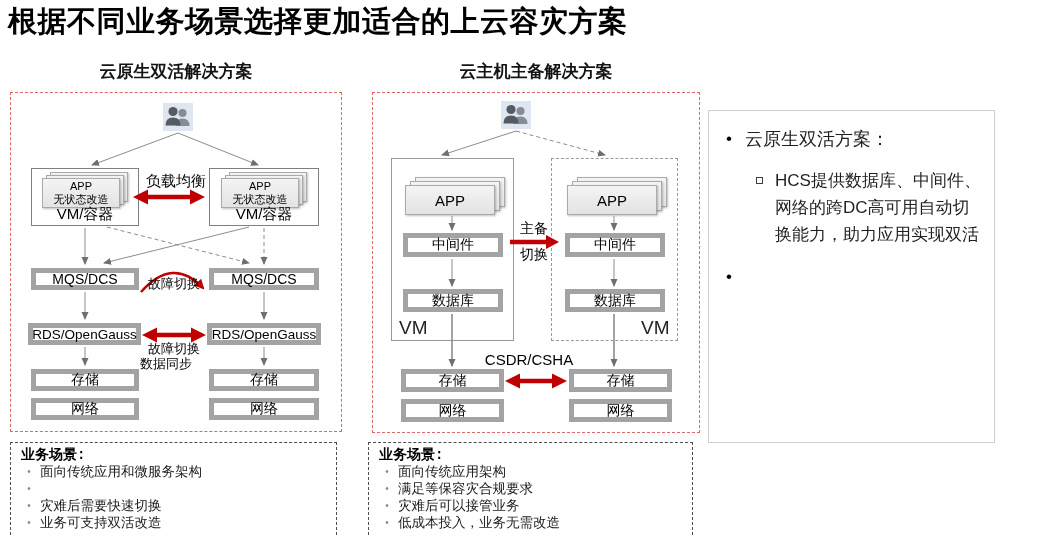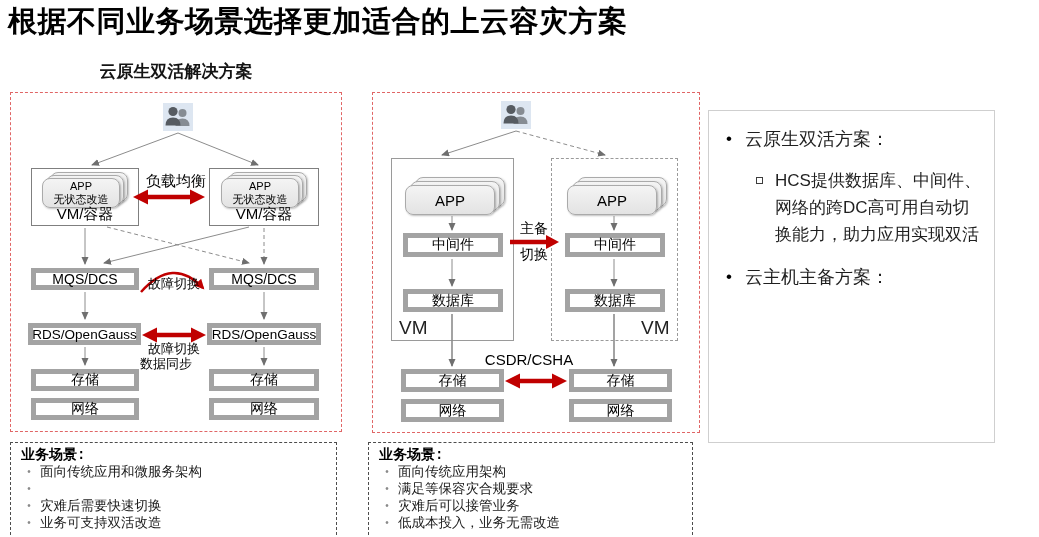--- a/index.html
+++ b/index.html
@@ -22,21 +22,21 @@
   .node { position:absolute; background:#fff; border:5px solid #a3a3a3; display:flex; align-items:center; justify-content:center; font-size:14px; color:#000; white-space:nowrap; }
 
   .vmbox { position:absolute; background:#fff; border:1px solid #7f7f7f; }
   .vmbox .vmlabel { position:absolute; bottom:1px; left:0; width:100%; text-align:center; font-size:15px; color:#000; }
 
   .vmcontainer { position:absolute; background:#fff; }
   .vmcontainer.solid  { border:1px solid #9a9a9a; }
   .vmcontainer.dashed { border:1px dashed #9a9a9a; }
 
   .appstack { position:absolute; }
-  .appcard { position:absolute; background:linear-gradient(#f4f4f4,#e3e3e3); border:1px solid #aaa; border-radius:8px; box-shadow:1px 1px 2px rgba(0,0,0,0.25); }
+  .appcard { position:absolute; background:linear-gradient(#f4f4f4,#e3e3e3); border:1px solid #aaa; border-radius:0; box-shadow:1px 1px 2px rgba(0,0,0,0.25); }
   .appcard.front { display:flex; flex-direction:column; align-items:center; justify-content:center; }
   .appcard .l1 { font-size:11px; line-height:13px; color:#000; }
   .appcard .l2 { font-size:11px; line-height:13px; color:#000; }
   .appcard .big { font-size:15px; color:#000; }
 
   .lbl { position:absolute; text-align:center; color:#000; }
 
   .overlay { position:absolute; left:0; top:0; pointer-events:none; }
 
   .vm-tag { position:absolute; font-size:19px; color:#222; }
@@ -56,20 +56,21 @@
   .rp-detail { font-size:17px; line-height:27px; color:#1f1f1f; }
 </style>
 </head>
 <body>
 
 <div class="slide">
 
   <h1 class="title">根据不同业务场景选择更加适合的上云容灾方案</h1>
 
   <div class="col-header left">云原生双活解决方案</div>
+  <div class="col-header mid">云主机主备解决方案</div>
 
   <div class="diagram left-d">
 
     <div class="users-icon" style="left:152px; top:10px;">
       <svg width="30" height="28" viewBox="0 0 30 28">
         <rect width="30" height="28" fill="#dde6f1"></rect>
         <circle cx="19.5" cy="10" r="4" fill="#868c93"></circle>
         <path d="M12.5,23 Q12.5,15.5 19.5,15.5 Q26.5,15.5 26.5,23 Z" fill="#868c93"></path>
         <circle cx="10" cy="8.5" r="4.6" fill="#565b61"></circle>
         <path d="M2.5,22.5 Q2.5,14.5 10,14.5 Q17.5,14.5 17.5,22.5 Z" fill="#565b61"></path>
@@ -272,17 +273,16 @@
     <div class="rp-row">
       <span class="rp-bullet">•</span>
       <span class="rp-title">云原生双活方案：</span>
     </div>
     <div class="rp-sub">
       <span class="rp-square"></span>
       <span class="rp-detail">HCS提供数据库、中间件、网络的跨DC高可用自动切换能力，助力应用实现双活</span>
     </div>
     <div class="rp-row">
       <span class="rp-bullet">•</span>
-      <span class="rp-title">云主机主备方案：</span>
     </div>
   </div>
 
 </div>
 
 </body></html>

